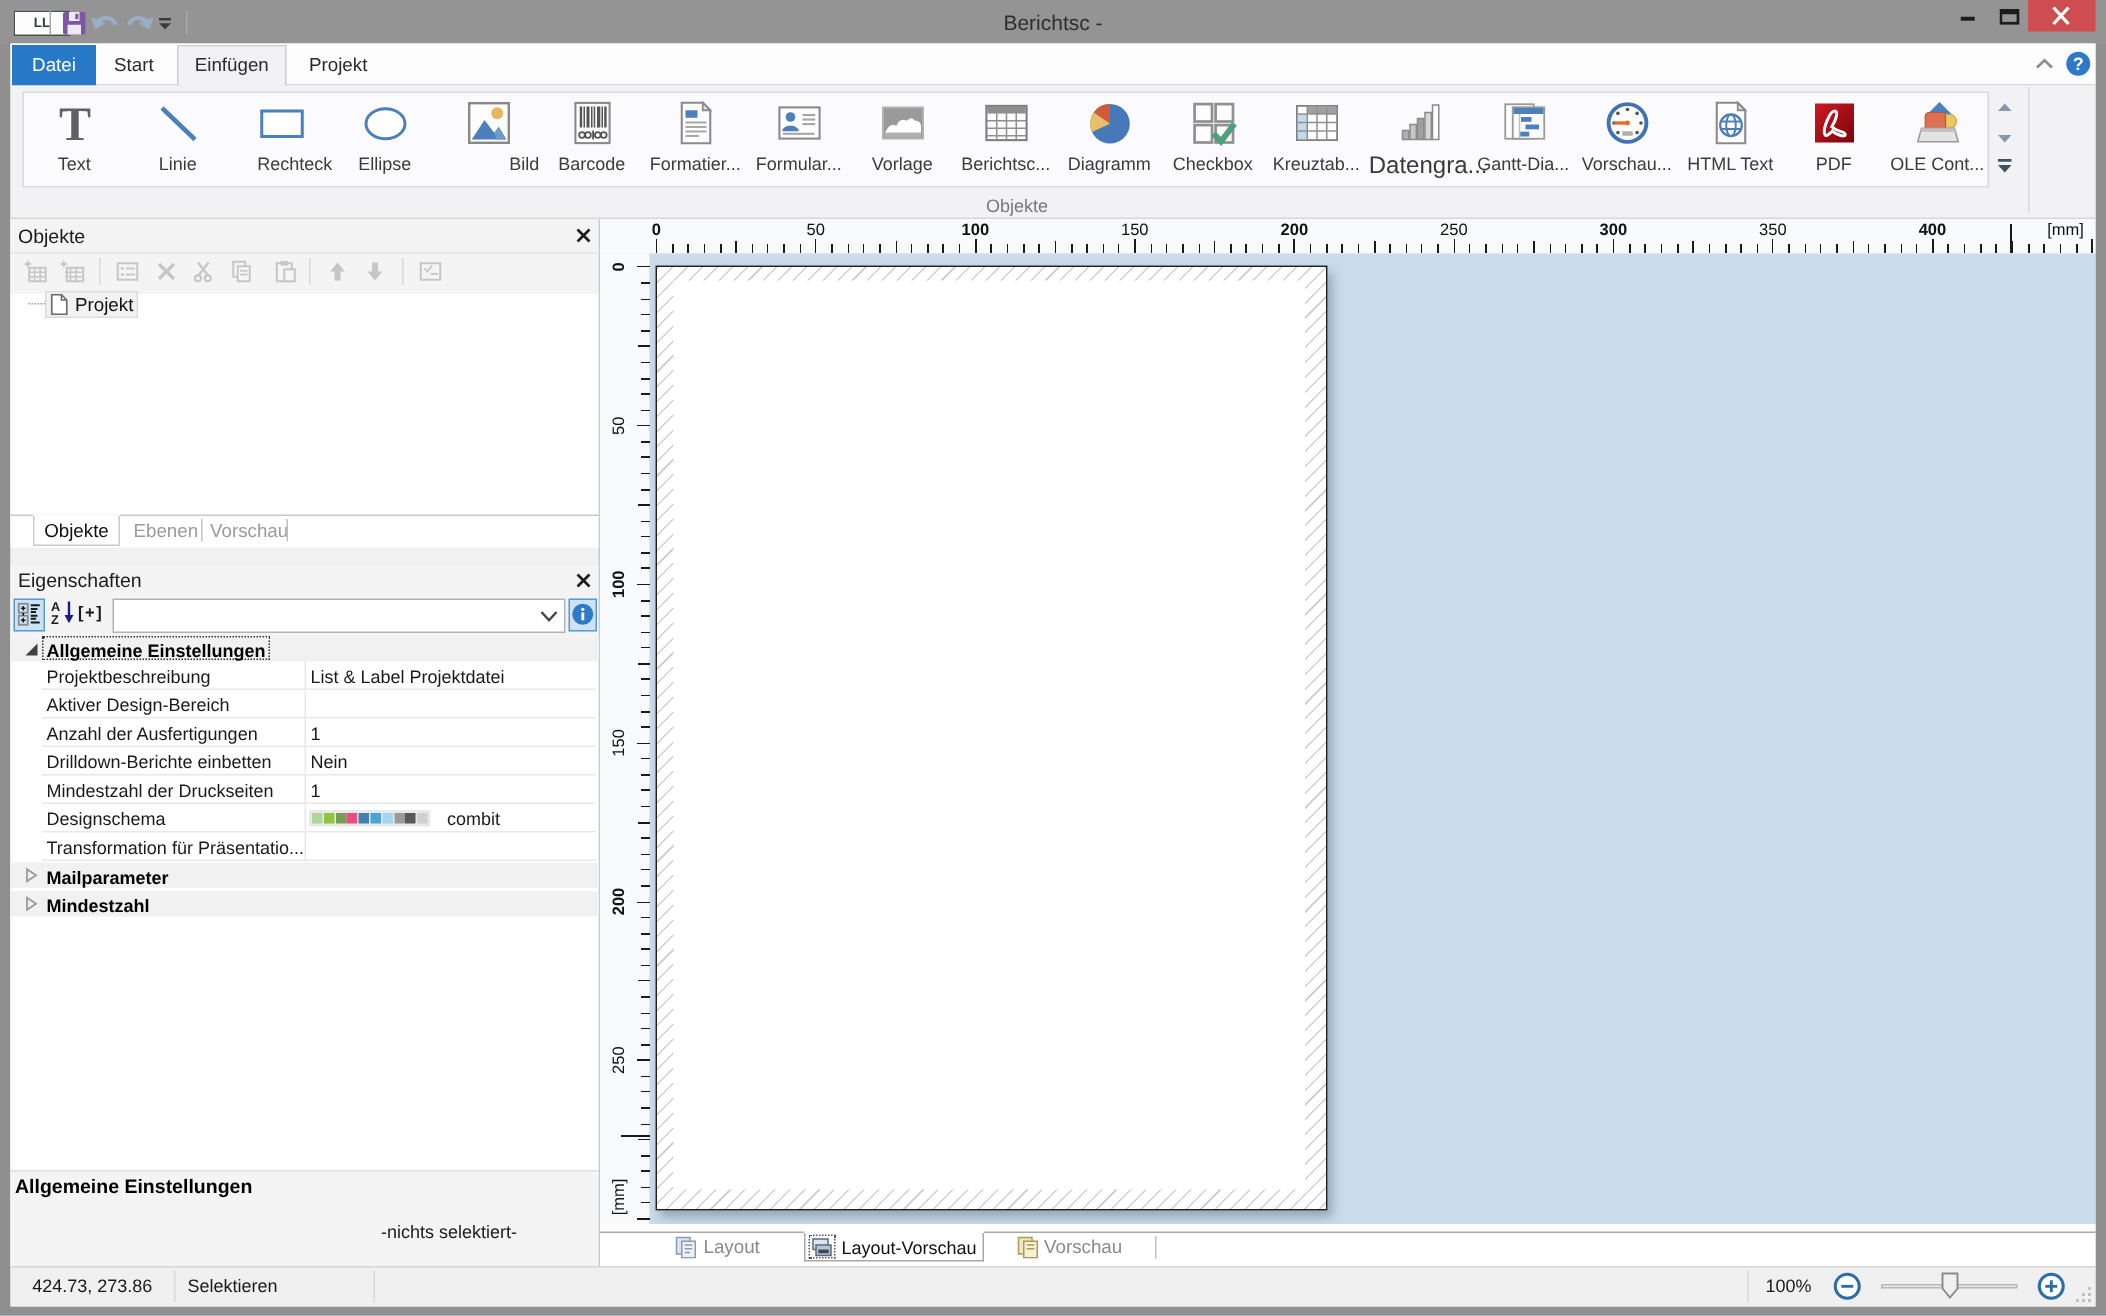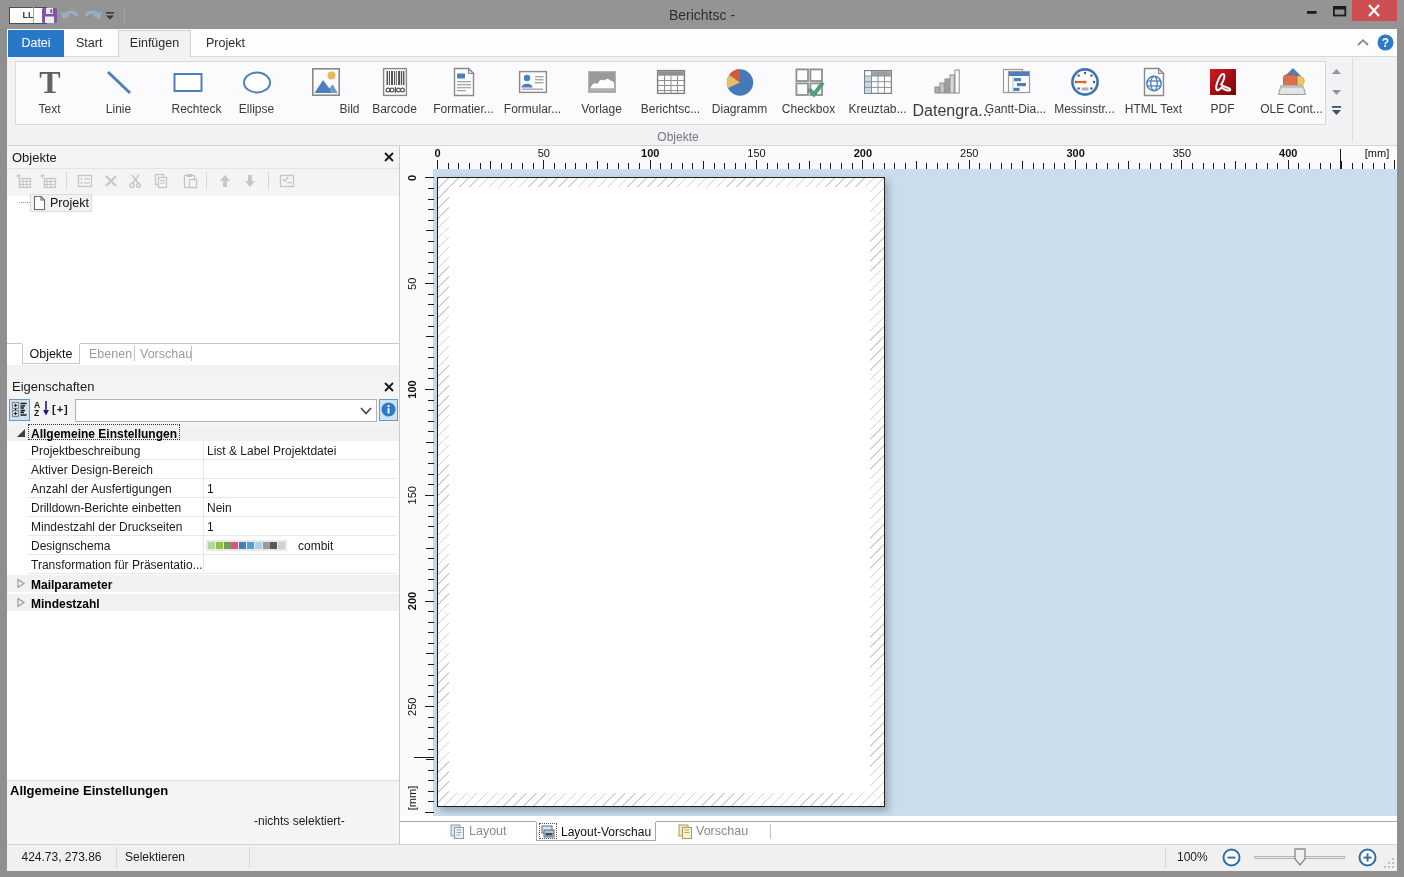--- a/index.html
+++ b/index.html
@@ -190,21 +190,21 @@
     <circle cx="16.0" cy="7.0" r="1.2" fill="#555"></circle>
     <circle cx="22.39" cy="9.61" r="1.2" fill="#555"></circle>
     <circle cx="25.0" cy="16.0" r="1.2" fill="#555"></circle>
     <circle cx="22.39" cy="22.39" r="1.2" fill="#555"></circle>
     <circle cx="7.0" cy="16.0" r="1.2" fill="#555"></circle>
     <circle cx="9.61" cy="22.39" r="1.2" fill="#555"></circle>
     <rect x="7" y="14.9" width="9" height="2.2" fill="#e06a2b"></rect>
     <circle cx="16" cy="16" r="1.6" fill="#e06a2b"></circle>
     <rect x="12.5" y="21.5" width="7" height="3" fill="#b0b0b0"></rect>
   </svg>
-<div class="txt" style="left:0px;top:102px;left:1050.5px;width:68px;text-align:center;font-size:12px;color:#3b3b3b">Messinstr...</div>
+<div class="txt" style="left:0px;top:102px;left:1050.5px;width:68px;text-align:center;font-size:12px;color:#3b3b3b">Vorschau...</div>
 <svg class="abs" style="left:1137.5px;top:66px;" width="32" height="32" viewBox="0 0 32 32">
     <path d="M6.5,2.5 H20.5 L25.5,7.5 V29.5 H6.5 Z" fill="#fdfdfd" stroke="#8a8a8a" stroke-width="1.4"></path>
     <path d="M20.5,2.5 V7.5 H25.5 Z" fill="#e4e4e4" stroke="#8a8a8a" stroke-width="1.2"></path>
     <circle cx="16" cy="17.5" r="7.2" fill="none" stroke="#4c80bc" stroke-width="1.5"></circle>
     <ellipse cx="16" cy="17.5" rx="3.2" ry="7.2" fill="none" stroke="#4c80bc" stroke-width="1.3"></ellipse>
     <line x1="9.2" y1="15" x2="22.8" y2="15" stroke="#4c80bc" stroke-width="1.3"></line>
     <line x1="9.2" y1="20" x2="22.8" y2="20" stroke="#4c80bc" stroke-width="1.3"></line>
   </svg>
 <div class="txt" style="left:0px;top:102px;left:1119.5px;width:68px;text-align:center;font-size:12px;color:#3b3b3b">HTML Text</div>
 <svg class="abs" style="left:1206.5px;top:66px;" width="32" height="32" viewBox="0 0 32 32">

